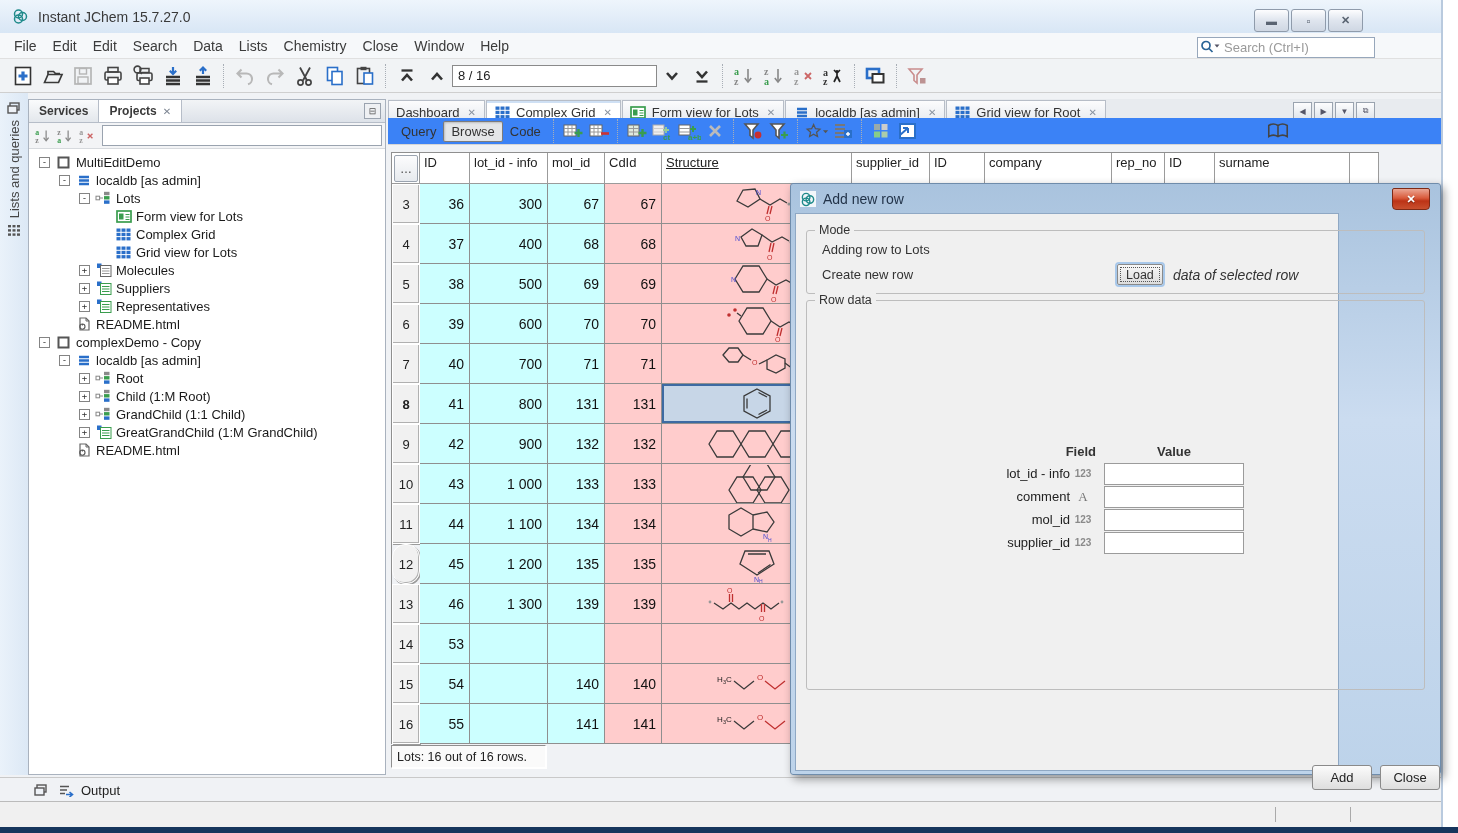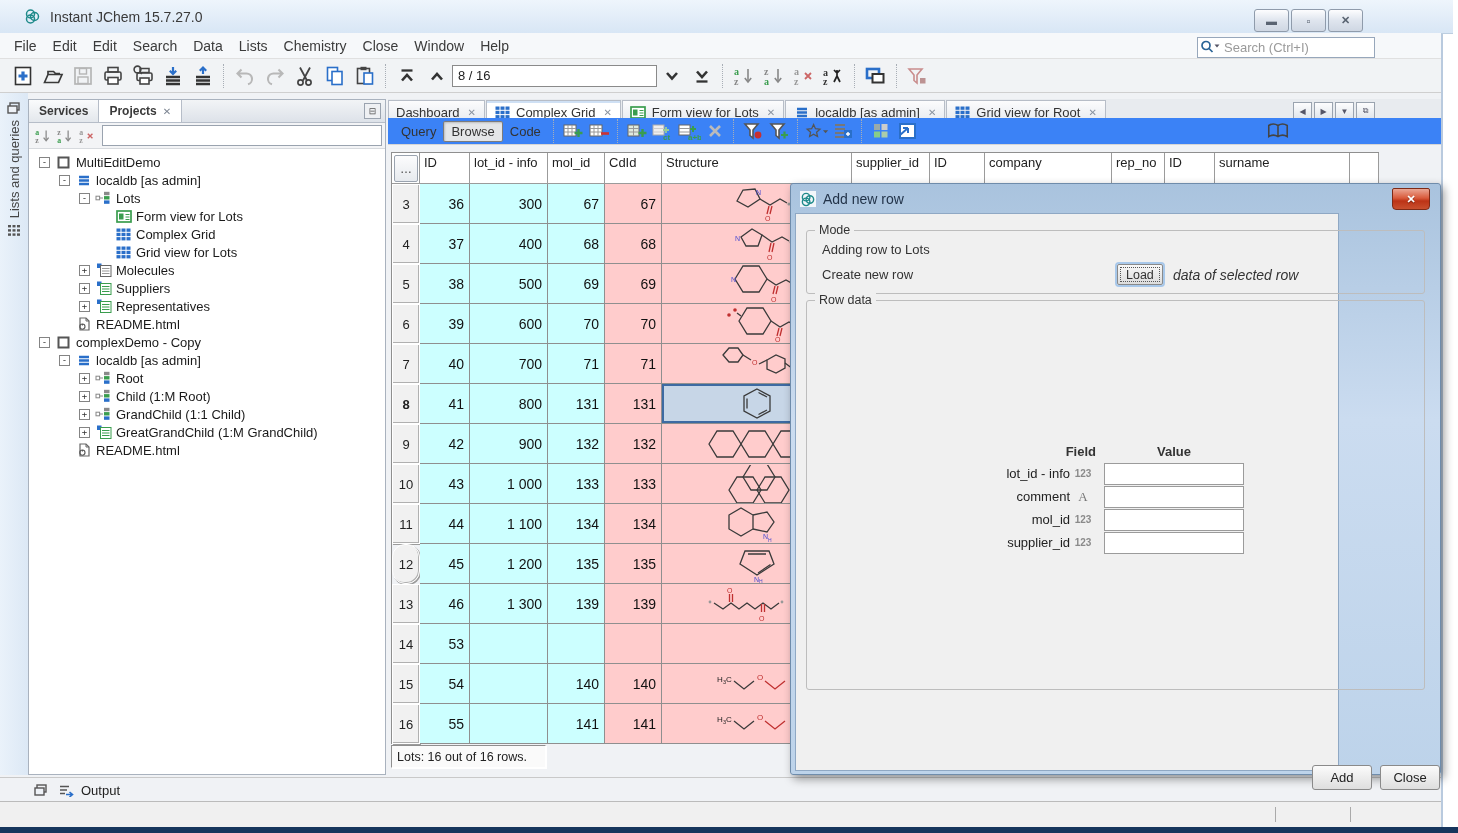--- a/index.html
+++ b/index.html
@@ -3,21 +3,21 @@
 <meta charset="utf-8">
 <style>
   html,body{margin:0;padding:0;}
   body{width:1458px;height:833px;position:relative;background:#fff;
        font-family:"Liberation Sans",sans-serif;font-size:13px;color:#333;
        -webkit-font-smoothing:antialiased;overflow:hidden;}
   .abs{position:absolute;}
   
   #appwin{left:0;top:0;width:1441px;height:827px;background:#f0f2f5;border-right:2px solid #b9cade;}
   #titlebar{left:0;top:0;width:100%;height:33px;background:linear-gradient(#eef5fc,#d8e6f5);
-            border-bottom:1px solid #bccee0;display:flex;align-items:center;padding-left:12px;}
+            border-bottom:1px solid #bccee0;display:flex;align-items:center;}
   #titlebar .t-icon{margin:0 8px 0 12px;width:18px;height:18px;display:inline-flex;}
   #title-text{font-size:14px;color:#3a3a3a;}
   .winbtns{position:absolute;right:78px;top:9px;display:flex;gap:2px;}
   .winbtn{width:33px;height:21px;border:1px solid #8f9bab;border-radius:3px;
           background:linear-gradient(#fdfdfe,#dfe5ee 50%,#cfd7e3);display:flex;align-items:center;justify-content:center;
           font-size:11px;color:#5a6472;font-weight:bold;}
   #menubar{left:0;top:33px;width:100%;height:26px;background:#f6f8fa;border-bottom:1px solid #e0e0e0;
            display:flex;align-items:center;padding-left:6px;box-sizing:border-box;}
   .menu-item{padding:3px 8px;font-size:14px;color:#3b3b3b;}
   #searchbox{position:absolute;right:66px;top:4px;width:172px;height:19px;border:1px solid #97a7bb;background:#fff;
@@ -749,21 +749,21 @@
     </div>
     <div id="grid">
         <div class="g-hrow">
           <div class="g-hcell" style="width: 28px; padding: 0px;">
             <div class="dots-btn">…</div>
           </div>
           <div class="g-hcell" style="width: 50px;">ID</div>
           <div class="g-hcell" style="width: 78px;">lot_id - info</div>
           <div class="g-hcell" style="width: 57px;">mol_id</div>
           <div class="g-hcell" style="width: 57px;">CdId</div>
-          <div class="g-hcell" style="width: 190px;">Structure</div>
+          <div class="g-hcell" style="width: 190px; text-decoration: underline;">Structure</div>
           <div class="g-hcell" style="width: 78px;">supplier_id</div>
           <div class="g-hcell" style="width: 55px;">ID</div>
           <div class="g-hcell" style="width: 127px;">company</div>
           <div class="g-hcell" style="width: 53px;">rep_no</div>
           <div class="g-hcell" style="width: 50px;">ID</div>
           <div class="g-hcell" style="width: 135px;">surname</div>
           <div class="g-hcell" style="width: 29px;"></div>
         </div>
         <div class="g-row">
           <div class="g-cell g-rowhead" style="width: 28px;">3</div>

